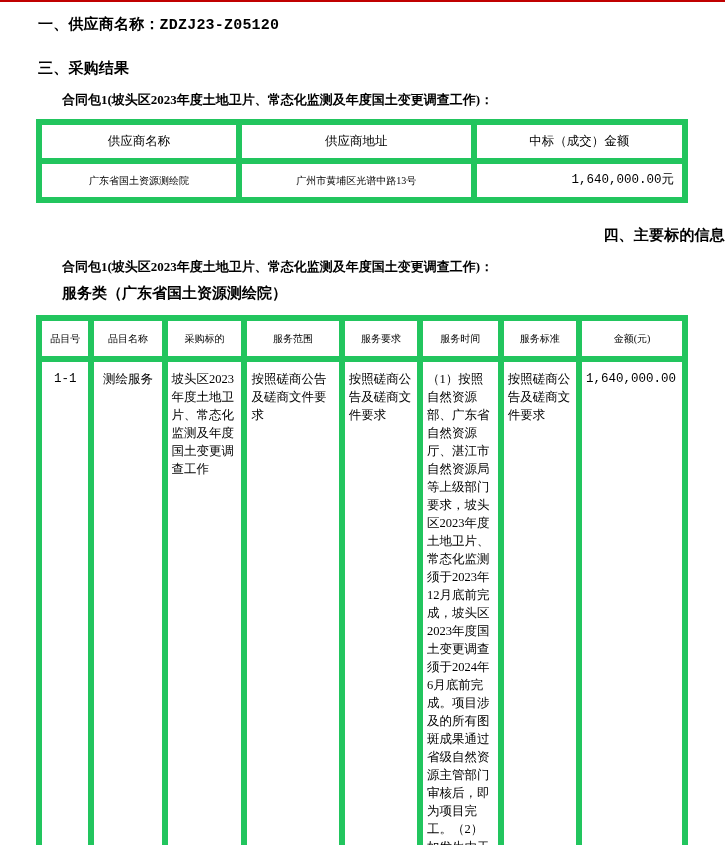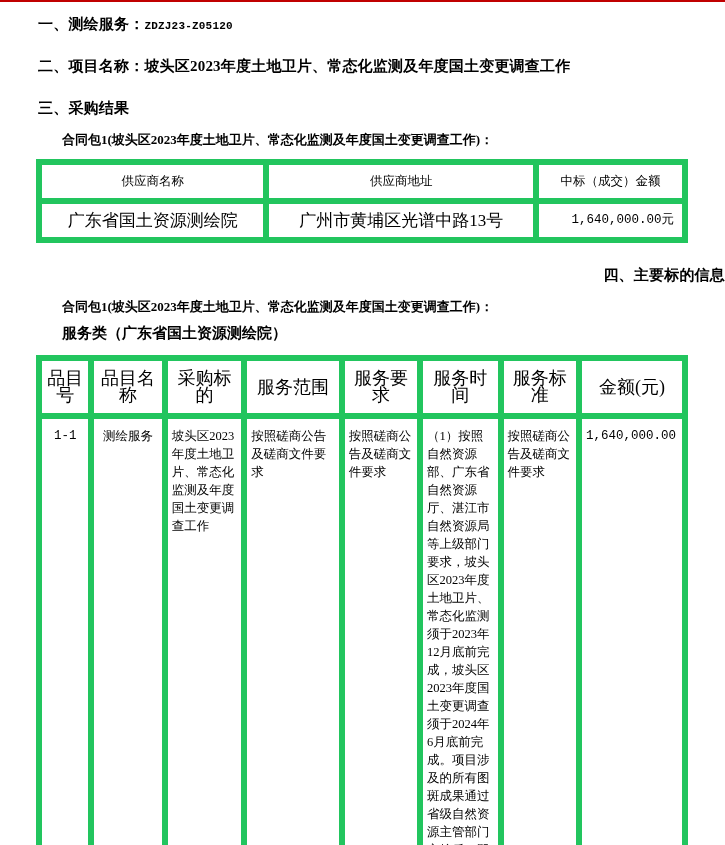--- a/index.html
+++ b/index.html
@@ -37,21 +37,21 @@
     font-weight: bold;
     letter-spacing: 0.2px;
   }
   .row-1 { padding-top: 14px; }
   .row-2 { padding-top: 20px; }
   .row-3 { padding-top: 22px; }
   .row-4 { padding-top: 22px; text-align: right; }
   .mono-val {
     font-family: "Liberation Mono", "DejaVu Sans Mono", monospace;
     font-weight: bold;
-    font-size: 11px;
+    font-size: 15px;
   }
   .sub-line {
     font-size: 13px;
     line-height: 19px;
     margin: 0 0 0 62px;
     padding-top: 12px;
     font-weight: bold;
   }
   .sub-line2 {
     font-size: 15px;
@@ -81,33 +81,33 @@
     line-height: 17px;
   }
   .result-table th {
     text-align: center;
     font-size: 12.5px;
     padding: 8px 4px;
     vertical-align: middle;
   }
   .result-table td {
     text-align: center;
-    font-size: 17px;
+    font-size: 10px;
     padding: 8px 4px;
     vertical-align: middle;
   }
   .result-table td.amount {
     text-align: right;
     font-family: "Liberation Mono", "DejaVu Sans Mono", monospace;
     padding-right: 8px;
     font-size: 12.5px;
   }
   .items-table th {
     text-align: center;
-    font-size: 18px;
+    font-size: 10px;
     padding: 9px 3px;
     vertical-align: middle;
   }
   .items-table td {
     font-size: 12.5px;
     line-height: 18px;
     vertical-align: top;
     padding: 8px 4px;
   }
   .items-table td.c-idx {
@@ -132,26 +132,23 @@
   .col-amt { width: 88px; margin-top: 23px; }
 </style>
 </head>
 <body>
 
 <div class="page">
 
   <div class="top-rule"></div>
 
   <div class="section-line row-1">
-    <span>一、</span><span>测绘服务：</span><span class="mono-val">ZDZJ23-Z05120</span>
+    <span>一、</span><span>供应商名称：</span><span class="mono-val">ZDZJ23-Z05120</span>
   </div>
 
-  <div class="section-line row-2">
-    <span>二、</span><span>项目名称：</span><span>坡头区2023年度土地卫片、常态化监测及年度国土变更调查工作</span>
-  </div>
 
   <div class="section-line row-3">
     <span>三、</span><span>采购结果</span>
   </div>
 
   <div class="sub-line">合同包1(坡头区2023年度土地卫片、常态化监测及年度国土变更调查工作)：</div>
 
   <table class="result-table">
     <thead>
       <tr>

